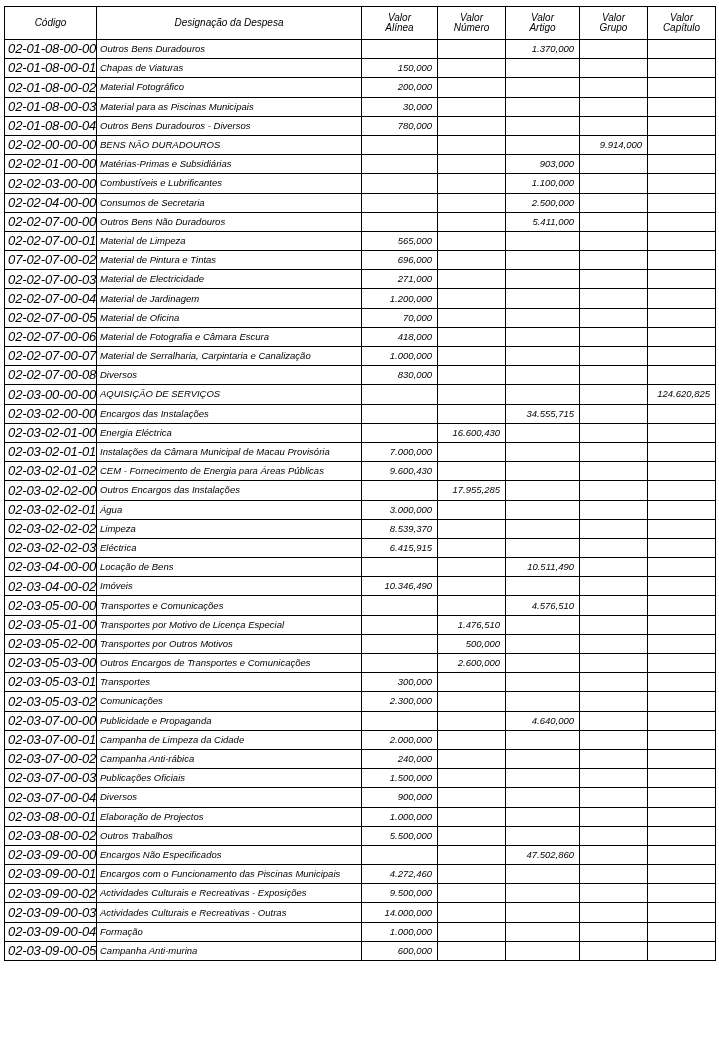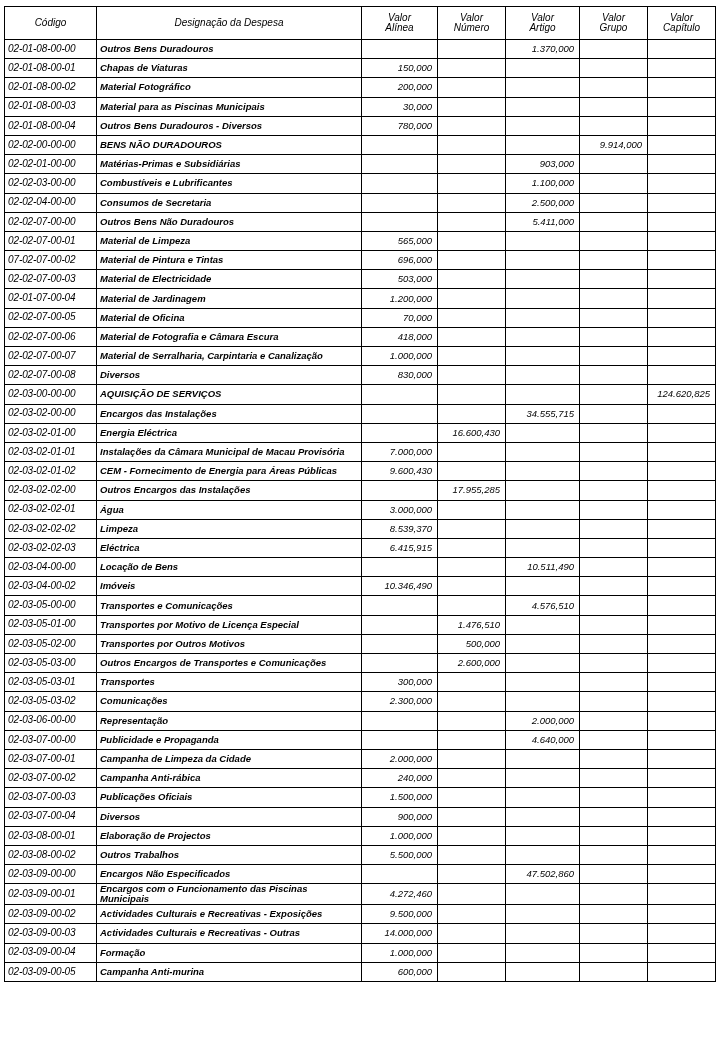--- a/index.html
+++ b/index.html
@@ -50,27 +50,26 @@
     height: 18.2px;
   }
   td .cell {
     display: block;
     padding: 0 3px;
     font-style: italic;
     white-space: nowrap;
     overflow: hidden;
   }
   td.code .cell {
-    font-size: 10px;
+    font-size: 13px;
     letter-spacing: -0.1px;
   }
   td.desc .cell {
     font-size: 9.5px;
     white-space: normal;
-    font-weight: bold;
   }
   td.num .cell {
     text-align: right;
     padding-right: 5px;
     font-size: 9.5px;
   }
   
   col.c-code { width: 92px; }
   col.c-desc { width: 265px; }
   col.c-alinea { width: 76px; }
@@ -401,38 +400,38 @@
           </td>
         </tr>
         <tr>
           <td class="code">
             <span class="cell">02-02-07-00-03</span>
           </td>
           <td class="desc">
             <span class="cell">Material de Electricidade</span>
           </td>
           <td class="num">
-            <span class="cell">503,000</span>
-          </td>
-          <td class="num">
-            <span class="cell"></span>
-          </td>
-          <td class="num">
-            <span class="cell"></span>
-          </td>
-          <td class="num">
-            <span class="cell"></span>
-          </td>
-          <td class="num">
-            <span class="cell"></span>
-          </td>
-        </tr>
-        <tr>
-          <td class="code">
-            <span class="cell">02-01-07-00-04</span>
+            <span class="cell">271,000</span>
+          </td>
+          <td class="num">
+            <span class="cell"></span>
+          </td>
+          <td class="num">
+            <span class="cell"></span>
+          </td>
+          <td class="num">
+            <span class="cell"></span>
+          </td>
+          <td class="num">
+            <span class="cell"></span>
+          </td>
+        </tr>
+        <tr>
+          <td class="code">
+            <span class="cell">02-02-07-00-04</span>
           </td>
           <td class="desc">
             <span class="cell">Material de Jardinagem</span>
           </td>
           <td class="num">
             <span class="cell">1.200,000</span>
           </td>
           <td class="num">
             <span class="cell"></span>
           </td>
@@ -914,43 +913,20 @@
             <span class="cell">Comunicações</span>
           </td>
           <td class="num">
             <span class="cell">2.300,000</span>
           </td>
           <td class="num">
             <span class="cell"></span>
           </td>
           <td class="num">
             <span class="cell"></span>
-          </td>
-          <td class="num">
-            <span class="cell"></span>
-          </td>
-          <td class="num">
-            <span class="cell"></span>
-          </td>
-        </tr>
-        <tr>
-          <td class="code">
-            <span class="cell">02-03-06-00-00</span>
-          </td>
-          <td class="desc">
-            <span class="cell">Representação</span>
-          </td>
-          <td class="num">
-            <span class="cell"></span>
-          </td>
-          <td class="num">
-            <span class="cell"></span>
-          </td>
-          <td class="num">
-            <span class="cell">2.000,000</span>
           </td>
           <td class="num">
             <span class="cell"></span>
           </td>
           <td class="num">
             <span class="cell"></span>
           </td>
         </tr>
         <tr>
           <td class="code">

